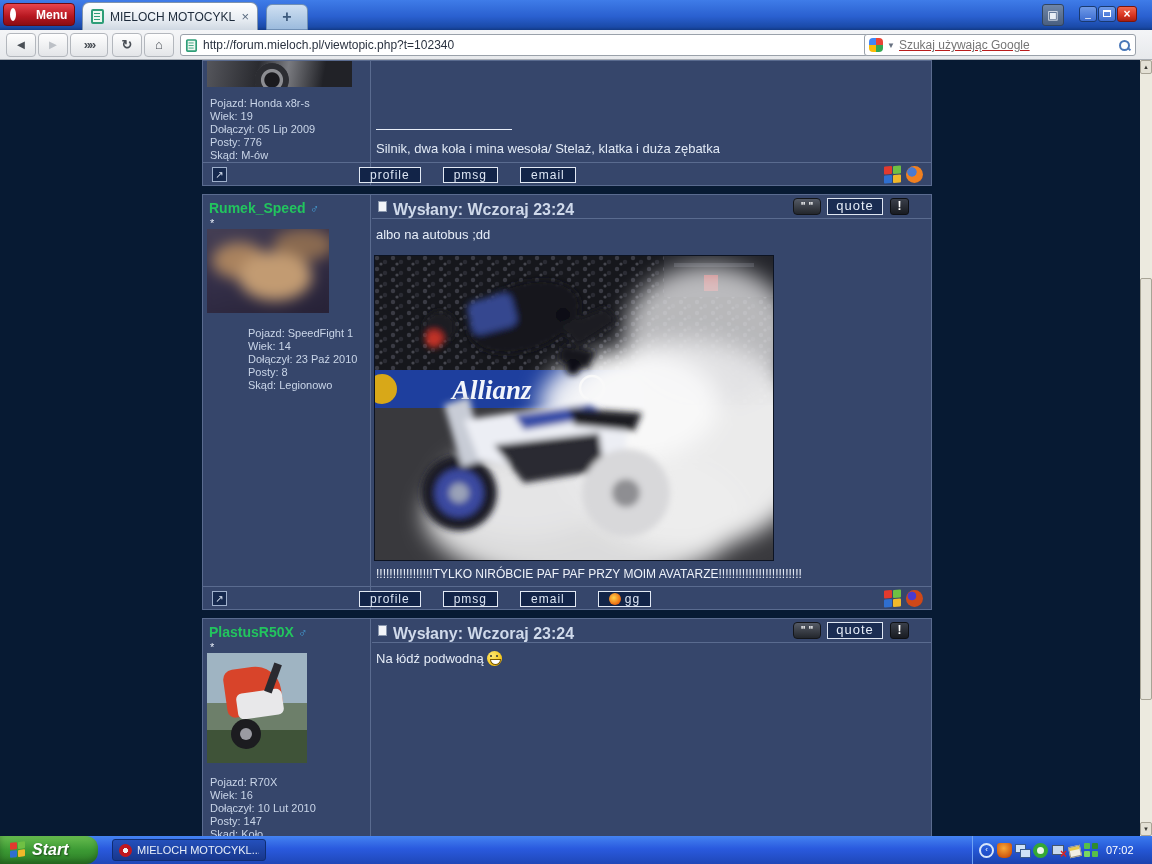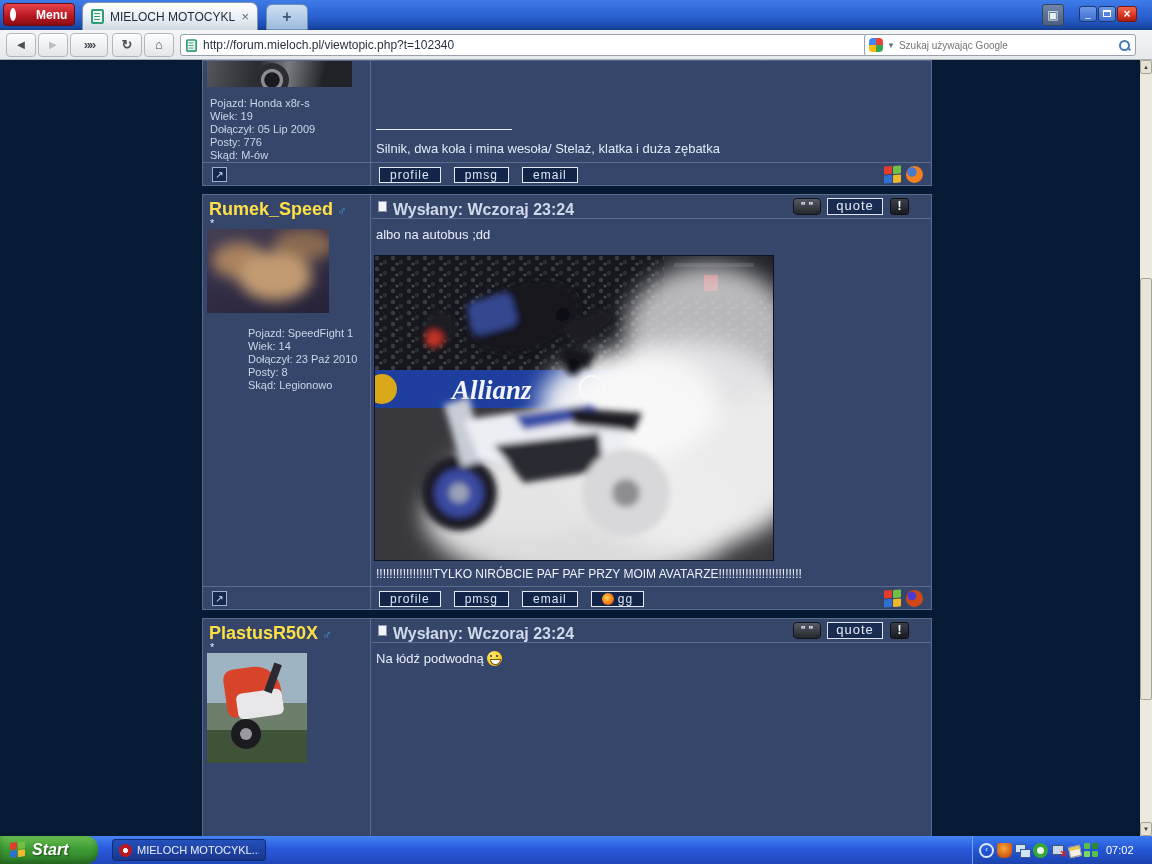--- a/index.html
+++ b/index.html
@@ -44,59 +44,59 @@
     background:linear-gradient(#fefefe,#e3e5e8); border:1px solid #b3b7bd; border-radius:4px;
     color:#4a4f56; font-size:13px; font-weight:bold; text-align:center; line-height:22px; cursor:pointer; }
   .navbtn.disabled { color:#bcc0c6; }
   #addressbar { position:absolute; left:180px; top:4px; width:754px; height:22px; background:#fff;
     border:1px solid #9aa1aa; border-radius:3px; display:flex; align-items:center; padding:0 4px; gap:5px; }
   #addressbar input { flex:1; border:none; outline:none; font-size:12px; color:#2a3240;
     font-family:"Liberation Sans", sans-serif; background:transparent; }
   .dd-arrow { font-size:8px; color:#677080; }
   #searchbar { position:absolute; left:864px; top:4px; width:272px; height:22px; background:#fff;
     border:1px solid #9aa1aa; border-radius:3px; display:flex; align-items:center; padding:0 4px; gap:4px; }
-  #searchbar input { flex:1; border:none; outline:none; font-size:10px; color:#4d7c0f;
-    font-family:"Liberation Sans", sans-serif; background:transparent; }
+  #searchbar input { flex:1; border:none; outline:none; font-size:12px; color:#b91c1c;
+    font-family:"Liberation Sans", sans-serif; background:transparent;text-decoration:underline; }
   .gicon { width:14px; height:14px; flex:none; position:relative; }
   .gicon span { position:absolute; width:7px; height:7px; }
   .mag { width:13px; height:13px; position:relative; flex:none; cursor:pointer; }
   .mag:before { content:""; position:absolute; left:1px; top:1px; width:7px; height:7px;
     border:2px solid #4a78b8; border-radius:50%; }
   .mag:after { content:""; position:absolute; left:9px; top:9px; width:4px; height:2px;
     background:#4a78b8; transform:rotate(45deg); }
 
   
   #viewport { position:absolute; left:0; top:60px; width:1140px; height:776px;
     background:#071a33; overflow:hidden; }
   .post { position:absolute; left:202px; width:730px; background:#36466b;
     border:1px solid #5a6b8f; }
   .leftcol { position:absolute; left:0; top:0; bottom:0; width:168px; border-right:1px solid #5a6b8f; }
   .userinfo div { font-size:11px; color:#c9d5e8; line-height:13px; white-space:nowrap; }
-  .username { font-size:18px; font-weight:bold; color:#fde047;text-align:right; }
+  .username { font-size:14px; font-weight:bold; color:#22c55e;text-align:right; }
   .male { color:#45a4dc; font-size:12px; }
   .rank { color:#e8eef8; font-size:11px; }
   .posthdr { position:absolute; left:169px; right:0; top:0; height:24px; border-bottom:1px solid #5a6b8f; }
   .pageicon { position:absolute; left:6px; top:6px; width:9px; height:11px; background:#f2f4f8;
     border:1px solid #8a97ad; }
   .posted { position:absolute; left:21px; top:6px; font-size:16px; font-weight:bold; color:#cfd9ea; }
   .qmarks { position:absolute; top:3px; width:28px; height:17px; background:linear-gradient(#555b66,#23262c);
     border:1px solid #14161a; border-radius:4px; color:#fff; font-size:10px; font-weight:bold;
     text-align:center; line-height:15px; cursor:pointer; }
   .quotebtn { position:absolute; top:3px; width:56px; height:17px; background:#1a2c52;
     border:1px solid #dfe6f2; color:#e6edf8; font-size:13px; text-align:center; line-height:14px;
     letter-spacing:1px; cursor:pointer; }
   .reportbtn { position:absolute; top:3px; width:19px; height:17px; background:linear-gradient(#3a3f4a,#181b21);
     border:1px solid #0e1014; border-radius:3px; color:#fff; font-size:12px; font-weight:bold;
     text-align:center; line-height:15px; cursor:pointer; }
   .postbody { position:absolute; font-size:13px; color:#e6edf8; }
   .caption { position:absolute; font-size:12px; color:#eef2fa; white-space:nowrap; }
   .actionrow { position:absolute; left:0; right:0; bottom:0; height:23px; border-top:1px solid #5a6b8f; }
   .uparrow { position:absolute; left:9px; top:4px; width:15px; height:15px; background:#16294e;
     border:1px solid #9fb0cc; color:#dfe8f6; font-size:10px; text-align:center; line-height:13px; cursor:pointer; }
-  .pbtns { position:absolute; left:176px; top:4px; display:flex; gap:13px; }
+  .pbtns { position:absolute; left:156px; top:4px; display:flex; gap:22px; }
   .pbtn { height:16px; background:#122448; border:1px solid #e2e9f4; color:#dde6f4;
     font-size:12px; letter-spacing:1px; padding:0 10px; line-height:14px; cursor:pointer;
     display:flex; align-items:center; gap:4px; }
   .ggsun { width:12px; height:12px; border-radius:50%;
     background:radial-gradient(circle at 40% 40%, #ffd24a, #f07818 60%, #c03808); }
   .osicons { position:absolute; right:8px; top:3px; display:flex; gap:5px; }
   .winicon { width:17px; height:17px; display:grid; grid-template-columns:8px 8px; grid-template-rows:8px 8px;
     gap:1px; transform:skewY(-4deg); }
   .winicon i { border-radius:1px; }
   .fficon { width:17px; height:17px; border-radius:50%;
@@ -366,20 +366,27 @@
       </div>
       <div class="rank" style="position:absolute; left:7px; top:22px;">*</div>
       <div class="avatar" style="left:4px; top:34px; width:100px; height:110px;">
         <div style="position:absolute; inset:0; background:linear-gradient(#9fb4c2 0 45%, #6d7f6a 45% 70%, #3f5338 70%);"></div>
         <div style="position:absolute; left:18px; top:14px; width:56px; height:48px; background:#d8442a; border-radius:10px 26px 8px 8px; transform:rotate(-8deg);"></div>
         <div style="position:absolute; left:30px; top:38px; width:46px; height:26px; background:#e8e8ea; border-radius:6px; transform:rotate(-8deg);"></div>
         <div style="position:absolute; left:24px; top:66px; width:30px; height:30px; background:#1c1c20; border-radius:50%;"></div>
         <div style="position:absolute; left:33px; top:75px; width:12px; height:12px; background:#9a9aa2; border-radius:50%;"></div>
         <div style="position:absolute; left:62px; top:10px; width:8px; height:30px; background:#2a2a30; transform:rotate(20deg);"></div>
       </div>
+      <div class="userinfo" style="position:absolute; left:7px; top:157px;">
+        <div>Pojazd: R70X</div>
+        <div>Wiek: 16</div>
+        <div>Dołączył: 10 Lut 2010</div>
+        <div>Posty: 147</div>
+        <div>Skąd: Koło</div>
+      </div>
     </div>
     <div class="posthdr">
       <span class="pageicon"></span>
       <span class="posted">Wysłany: Wczoraj 23:24</span>
       <div class="qmarks" style="right:110px;">" "</div>
       <div class="quotebtn" style="right:48px;">quote</div>
       <div class="reportbtn" style="right:22px;">!</div>
     </div>
     <div class="postbody" style="left:173px; top:32px;">
       <span>Na łódź podwodną</span>

